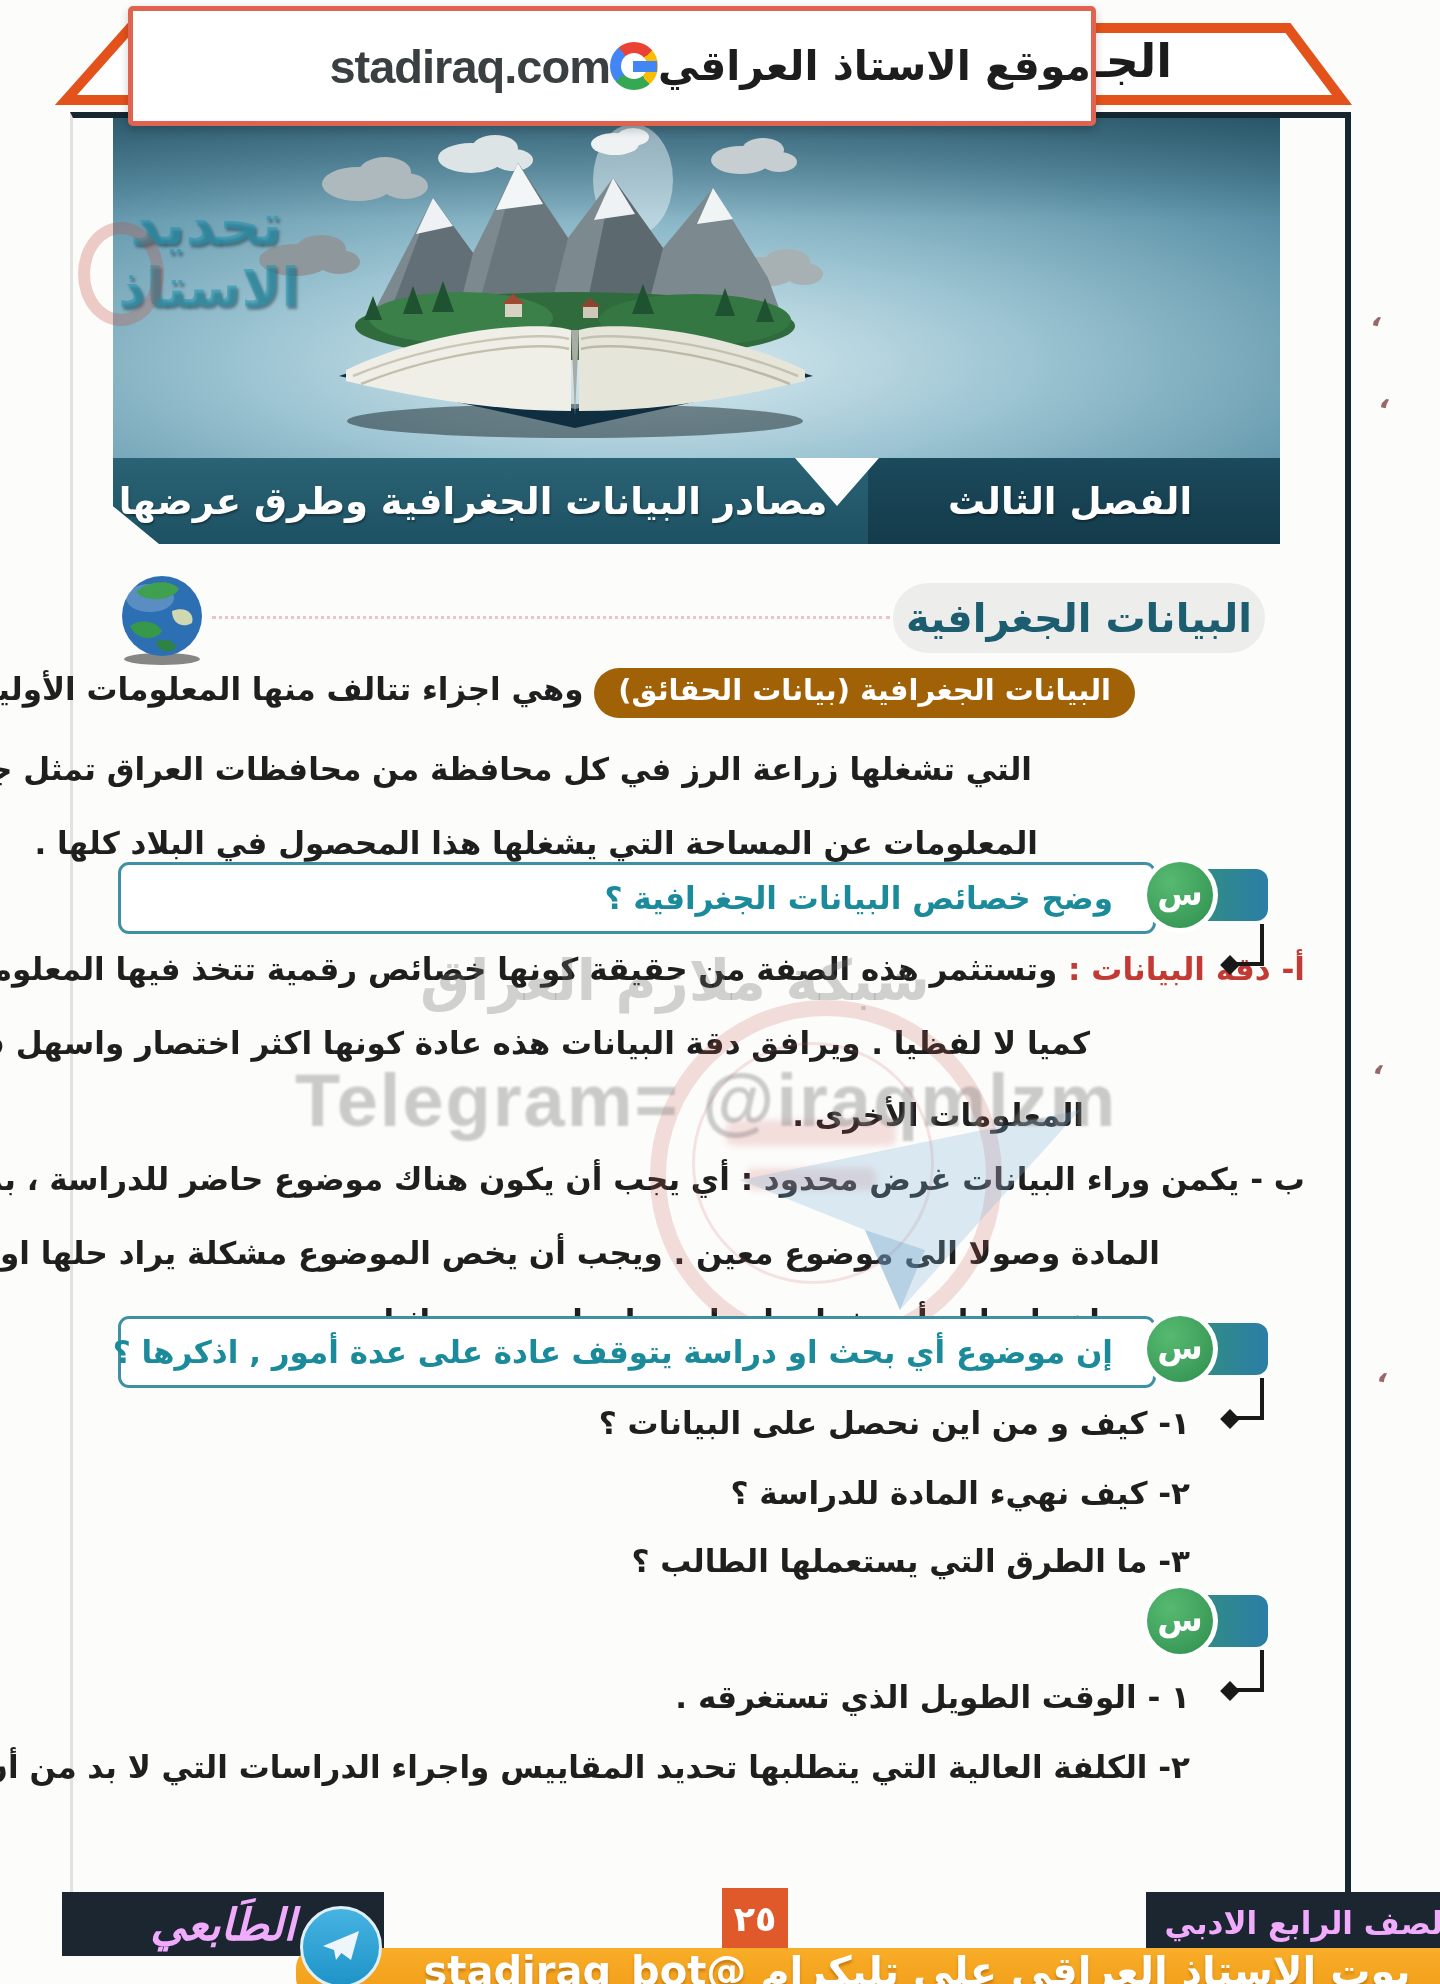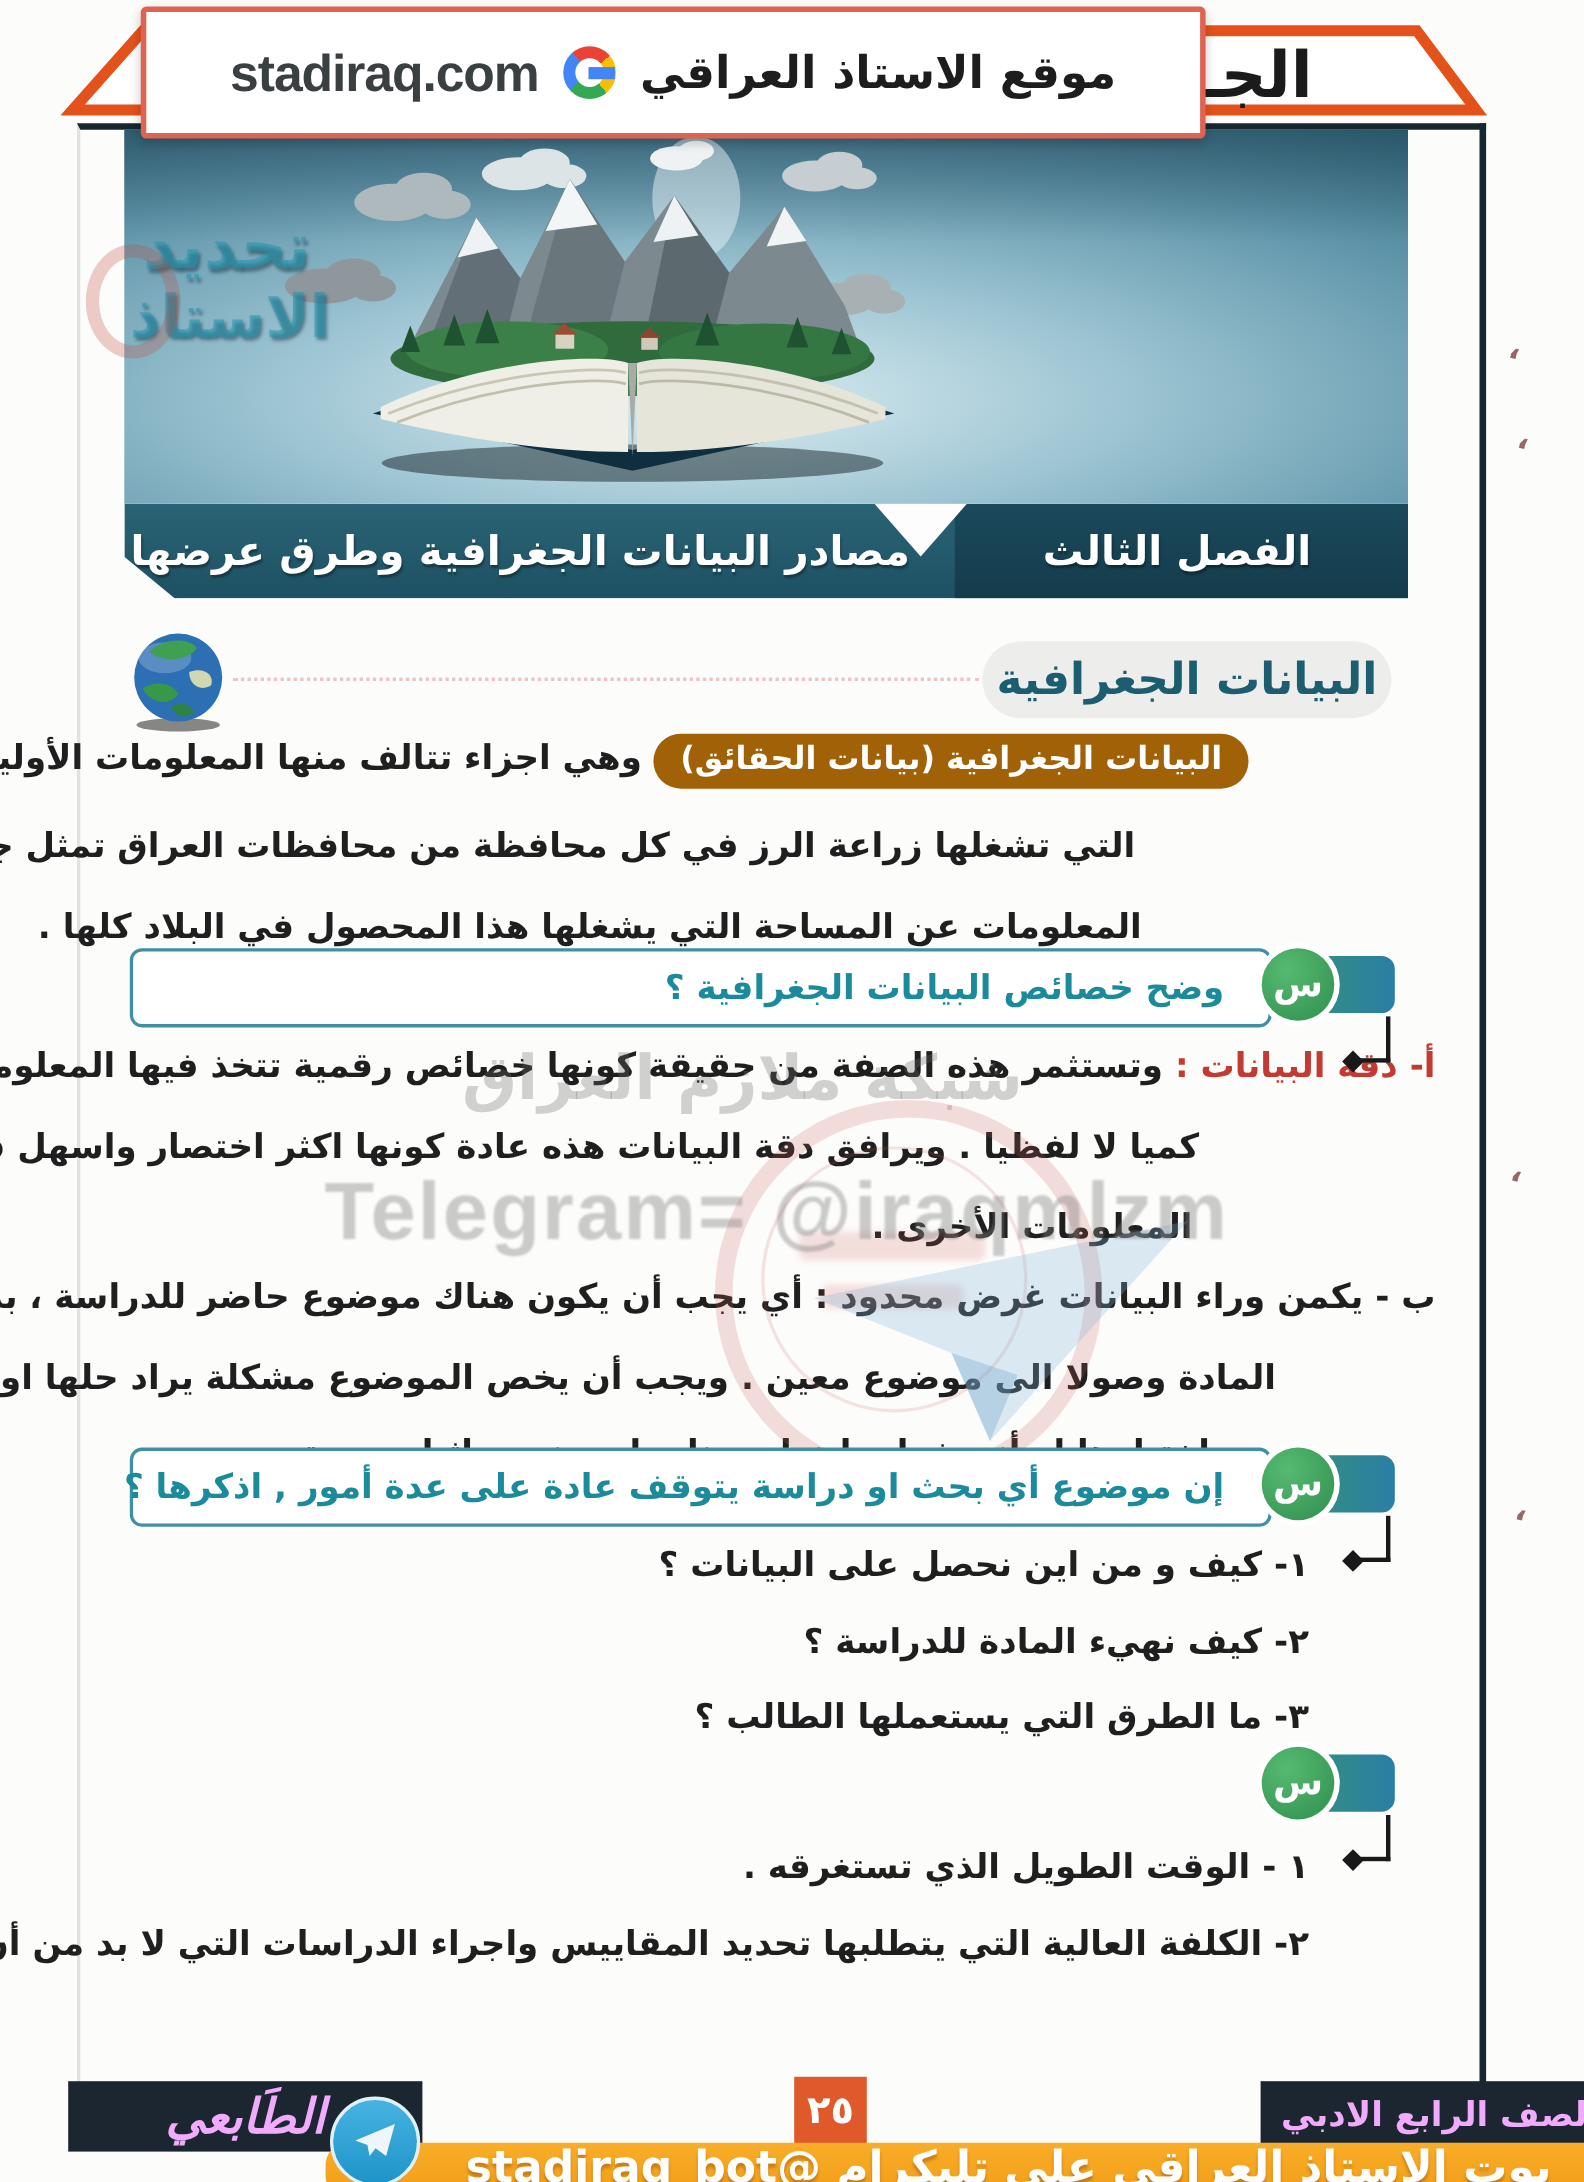--- a/index.html
+++ b/index.html
@@ -5,28 +5,28 @@
   html,body{margin:0;padding:0;background:#d9d9d9;}
   .page{position:relative;width:1440px;height:1984px;margin:0 auto;background:#fcfcfb;overflow:hidden;
         font-family:"DejaVu Sans",sans-serif;}
   .abs{position:absolute;}
   .ar{direction:rtl;unicode-bidi:plaintext;}
   .nowrap{white-space:nowrap;}
   .bodyline{font-weight:700;font-size:31px;color:#1f1f1f;line-height:50px;}
   .red{color:#c23a33;}
   
   .overlaybox{left:128px;top:6px;width:958px;height:110px;background:#fff;border:5px solid #e0634f;border-radius:5px;
-              box-shadow:0 4px 10px rgba(0,0,0,.20);display:flex;align-items:center;justify-content:center;gap:22px;z-index:6;}
+              box-shadow:0 4px 10px rgba(0,0,0,.20);display:flex;align-items:center;justify-content:flex-end;z-index:6;}
   .sitename{font-family:"Liberation Sans",sans-serif;font-weight:700;font-size:47px;color:#3a3f42;letter-spacing:-1px;}
   .sitename-ar{font-weight:700;font-size:41px;color:#1d1d1d;}
   .glogo{width:48px;height:48px;border-radius:50%;position:relative;
          background:conic-gradient(from -40deg,#ea4335 0 90deg,#fbbc05 90deg 180deg,#34a853 180deg 270deg,#4285f4 270deg 360deg);}
   .glogo::before{content:"";position:absolute;inset:11px;background:#fff;border-radius:50%;}
   .glogo::after{content:"";position:absolute;right:1px;top:19px;width:24px;height:11px;background:#4285f4;}
-  .banner-frag{left:1090px;top:34px;font-size:58px;font-weight:700;color:#1b1b1b;z-index:2;}
+  .banner-frag{left:1090px;top:34px;font-size:46px;font-weight:700;color:#1b1b1b;z-index:2;}
   
   .frame{left:70px;top:112px;width:1272px;height:1824px;border-top:6px solid #17272f;border-right:6px solid #17272f;
          border-left:3px solid rgba(70,70,70,.14);z-index:1;}
   
   .hero{left:113px;top:118px;width:1167px;height:340px;z-index:2;
         background:linear-gradient(180deg,rgba(8,30,45,.32),rgba(8,30,45,0) 30%),
         radial-gradient(130% 125% at 45% 72%, #dcedf2 0%, #9cc4d2 26%, #5d93a8 52%, #2d6479 78%, #143c52 100%);}
   .hero-wm{color:rgba(35,150,175,.55);font-weight:700;text-shadow:2px 3px 3px rgba(10,45,60,.45);z-index:3;}
   .redring{left:78px;top:222px;width:62px;height:80px;border:12px solid rgba(195,75,60,.28);border-radius:50%;z-index:3;}
   

